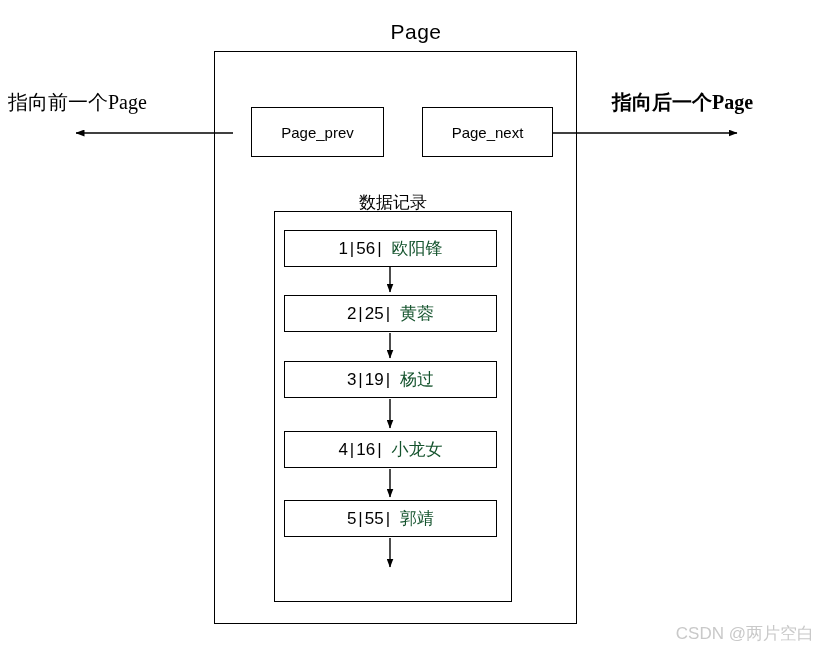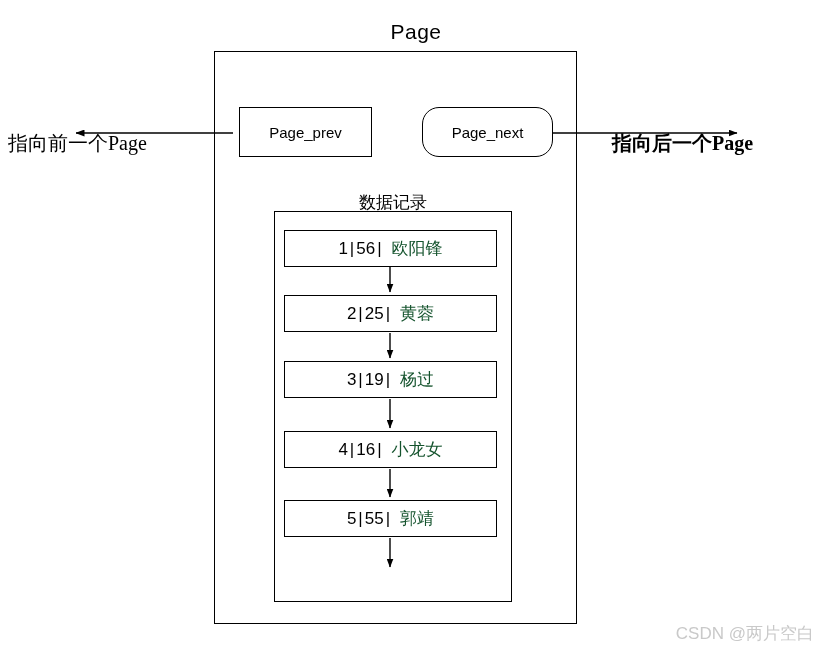--- a/index.html
+++ b/index.html
@@ -45,31 +45,30 @@
     border: 1px solid #000;
     box-sizing: border-box;
     display: flex;
     align-items: center;
     justify-content: center;
     font-size: 15px;
     font-family: "Liberation Sans", sans-serif;
     color: #000;
     background: #fff;
   }
-  #box-prev { left: 239px; top: 107px; width: 133px; height: 50px; }
-  #box-next { left: 422px; top: 107px; width: 131px; height: 50px; border-radius: 17px; }
+  #box-prev { left: 251px; top: 107px; width: 133px; height: 50px; }
+  #box-next { left: 422px; top: 107px; width: 131px; height: 50px; }
 
   
   .side-label {
     position: absolute;
     font-size: 20px;
     font-family: "Liberation Serif", "DejaVu Serif", serif;
     color: #000;
     white-space: nowrap;
-    margin-top: 41px;
   }
   #label-prev { left: 8px; top: 89px; }
   #label-next { left: 612px; top: 89px; font-weight: bold; }
 
   
   .records-caption {
     position: absolute;
     left: 274px;
     top: 191px;
     width: 238px;

